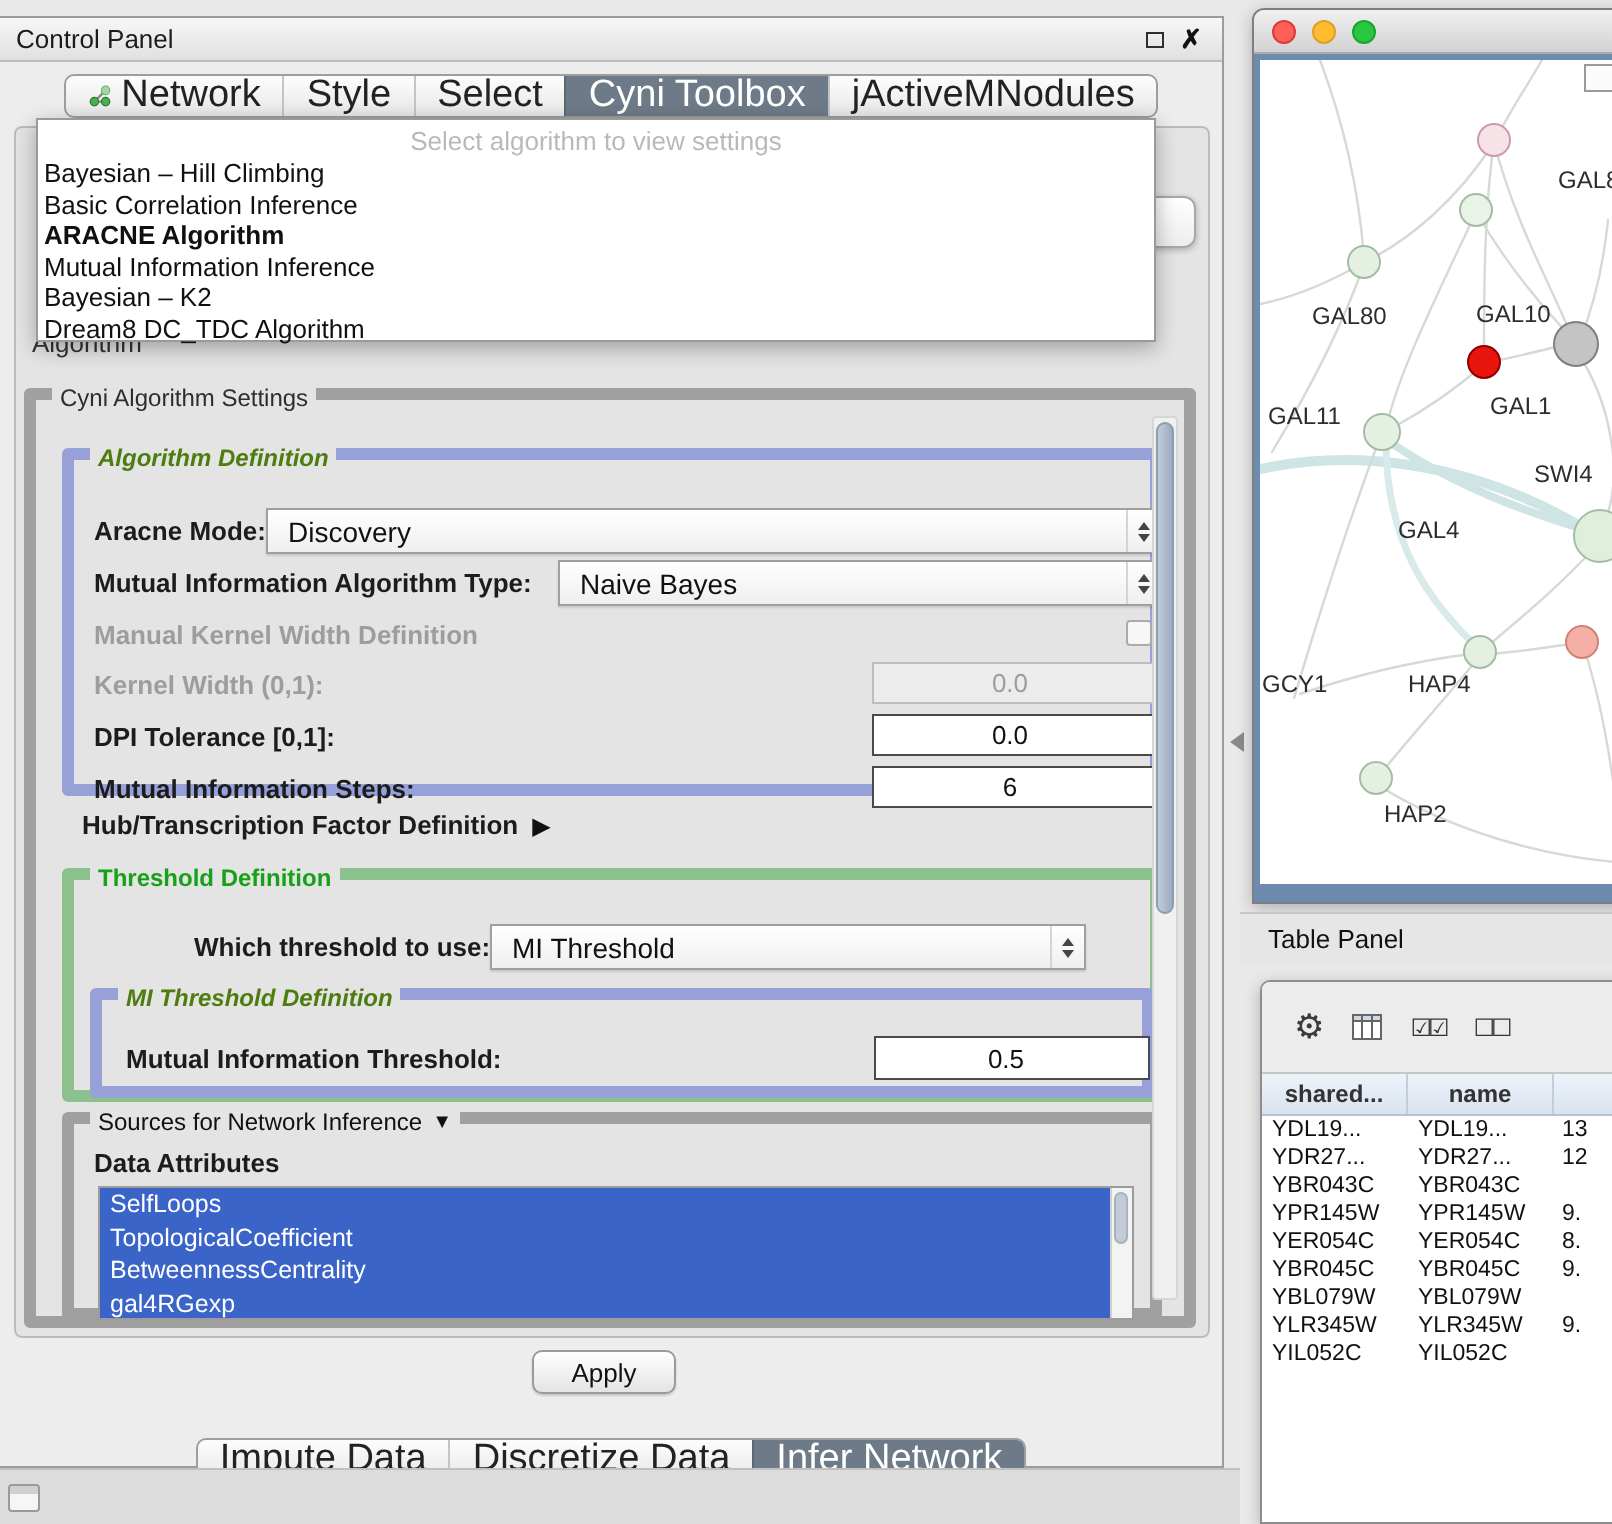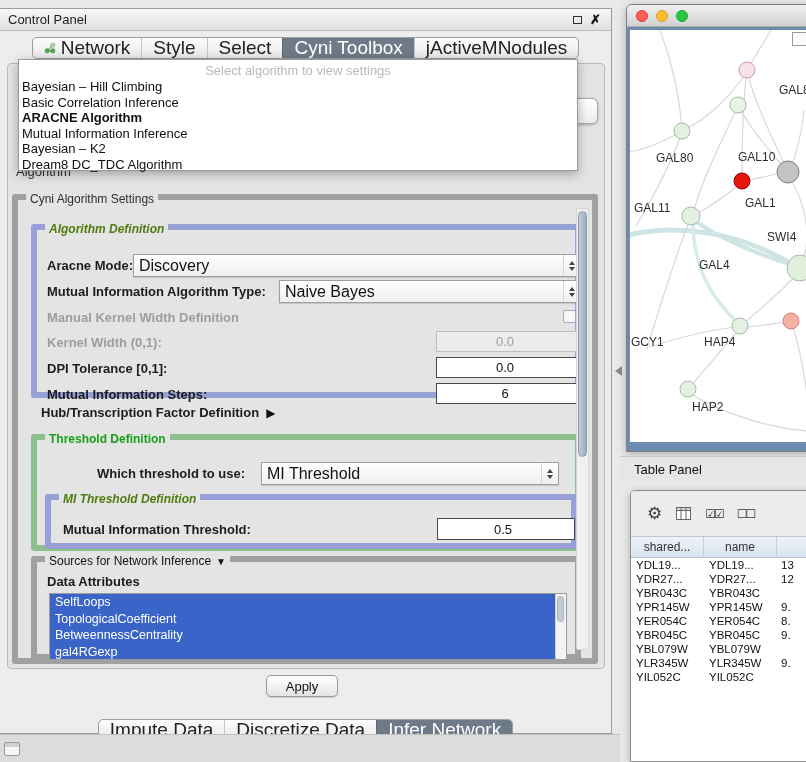--- a/index.html
+++ b/index.html
@@ -33,21 +33,21 @@
     font-size:12px; font-weight:bold; white-space:nowrap; display:flex; align-items:center; gap:5px; }
   .tlegend.plain { font-weight:normal; color:#2e2e2e; }
   .tlegend.blue  { color:#4d7c0f;font-style:italic; }
   .tlegend.green { color:#18a018; }
   .tlegend.dark  { font-weight:normal; color:#111; }
 
   .lbl { position:absolute; font-size:13px; font-weight:bold; color:#1c1c1c; white-space:nowrap; line-height:14px; }
   .lbl.dim { color:#9d9d9d; }
 
   .combo { position:absolute; background:linear-gradient(#ffffff,#efefef); border:1px solid #9f9f9f;
-    border-radius:0; font-size:16px; color:#111; display:flex; align-items:center; padding-left:5px;
+    border-radius:0; font-size:14px; color:#111; display:flex; align-items:center; padding-left:10px;
     box-shadow:0 1px 1px rgba(0,0,0,.12); }
   .combo .arrows { margin-left:auto; width:17px; height:100%; display:flex; flex-direction:column;
     align-items:center; justify-content:center; gap:2px; border-left:1px solid #d4d4d4; }
   .arr-up { width:0; height:0; border-left:3.5px solid transparent; border-right:3.5px solid transparent;
     border-bottom:4px solid #444; }
   .arr-dn { width:0; height:0; border-left:3.5px solid transparent; border-right:3.5px solid transparent;
     border-top:4px solid #444; }
 
   .tfield { position:absolute; background:#fff; border:1px solid #4a4a4a; font-size:13px; color:#111;
     display:flex; align-items:center; justify-content:center; padding-right:6px; }
@@ -111,21 +111,21 @@
   .table-window { position:absolute; left:630px; top:490px; width:186px; height:272px; background:#fff;
     border:1px solid #8d8d8d; border-radius:5px 5px 0 0; overflow:hidden; box-shadow:0 2px 8px rgba(0,0,0,.25); }
   .tw-toolbar { height:46px; background:#ececec; border-bottom:1px solid #c6c6c6;
     display:flex; align-items:center; gap:14px; padding-left:16px; }
   .tb-icon { color:#3c3c3c; display:inline-flex; align-items:center; }
   .tb-icon.gear { font-size:17px; }
   .tb-icon.checks { font-size:12px; letter-spacing:-2px; color:#333; }
   .tw-head { display:flex; height:21px; background:linear-gradient(#eef3fa,#d9e3ef);
     border-bottom:1px solid #b6c2d2; font-size:12px; color:#333; }
   .tw-hcell { width:73px; border-right:1px solid #c3cddb; display:flex; align-items:center; justify-content:center;
-    overflow:hidden; white-space:nowrap; }
+    overflow:hidden; white-space:nowrap;font-weight:bold; }
   .tw-hcell.flex { flex:1; border-right:0; }
   .tw-row { display:flex; height:14px; line-height:14px; font-size:11.5px; color:#111; background:#fff; }
   .tw-cell { width:73px; padding-left:5px; overflow:hidden; white-space:nowrap; }
   .tw-cell.flex { flex:1; padding-left:4px; }
 
   .splitter-arrow { position:absolute; left:615px; top:366px; width:0; height:0;
     border-top:5px solid transparent; border-bottom:5px solid transparent; border-right:7px solid #8a8a8a; }
   .bottom-strip { position:absolute; left:0; top:734px; width:620px; height:28px;
     background:#dcdcdc; border-top:1px solid #c0c0c0; }
   .mini-win { position:absolute; left:4px; top:742px; width:16px; height:14px; border:1px solid #9a9a9a;
@@ -216,21 +216,21 @@
 
       <div class="hub-row" style="left:23px; top:206px;">
         <span class="lbl" style="position:static;">Hub/Transcription Factor Definition</span>
         <span class="expand-icon">▶</span>
       </div>
 
       <div class="tgroup" style="left:13px; top:234px; width:550px; height:117px; border-color:#8cc08c;">
         <span class="tlegend green">Threshold Definition</span>
 
         <span class="lbl" style="left:60px; top:27px;">Which threshold to use:</span>
-        <div class="combo" style="left:224px; top:22px; width:298px; height:23px;">
+        <div class="combo" style="left:208px; top:22px; width:298px; height:23px;">
           <span>MI Threshold</span>
           <span class="arrows">
               <i class="arr-up"></i>
               <i class="arr-dn"></i>
             </span>
         </div>
 
         <div class="tgroup" style="left:8px; top:54px; width:532px; height:55px; border-color:#98a0d8;">
           <span class="tlegend blue">MI Threshold Definition</span>
           <span class="lbl" style="left:12px; top:23px;">Mutual Information Threshold:</span>

